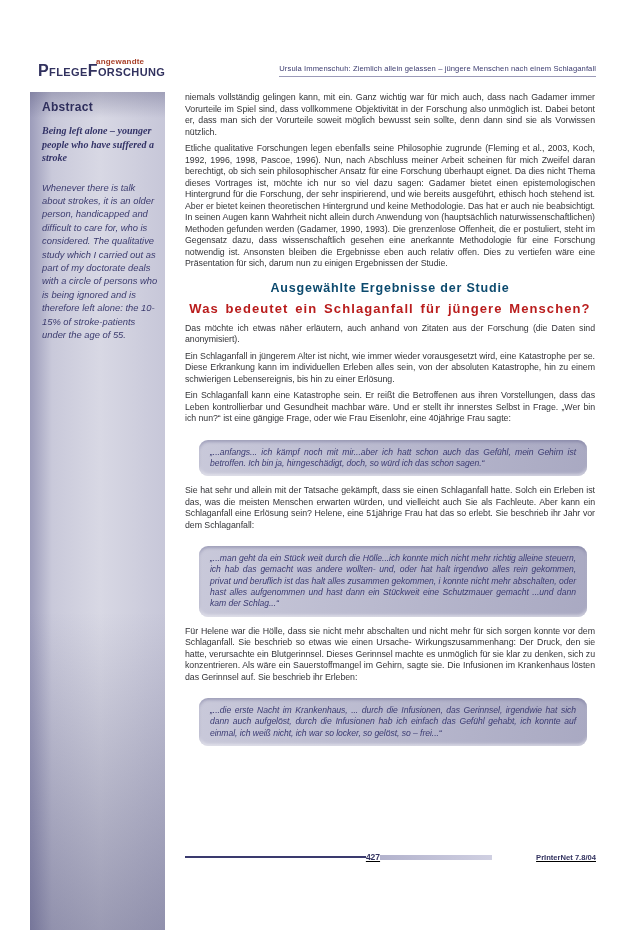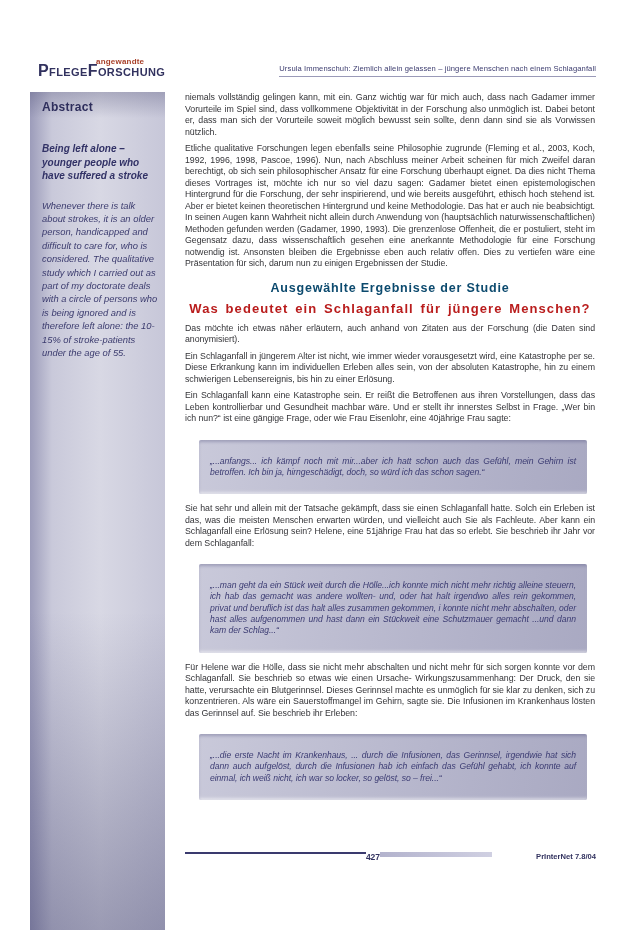--- a/index.html
+++ b/index.html
@@ -34,22 +34,22 @@
     background:
       linear-gradient(180deg, rgba(70,70,110,.30) 0px, rgba(255,255,255,0) 26px,
                       rgba(255,255,255,0) 62%, rgba(55,55,100,.38) 100%),
       linear-gradient(90deg, #9c9cba 0px, #c9c9da 22px, #d8d8e4 70px, #c3c3d6 150px);
     box-sizing:border-box;padding:8px 6px 0 12px;
   }
   .abstract-heading{
     font-size:12px;font-weight:bold;color:#2e2e5c;letter-spacing:.3px;
   }
   .abstract-title{
-    margin-top:28px;font-size:10px;font-weight:bold;font-style:italic;
-    color:#323266;line-height:13.5px;
+    margin-top:10px;font-size:10px;font-weight:bold;font-style:italic;
+    color:#323266;line-height:13.5px;font-family:Liberation Serif, serif;
   }
   .abstract-body{
     margin-top:16px;font-size:9.4px;font-style:italic;color:#3b3b6e;
     line-height:13.4px;
   }
 
   
   .main{
     position:absolute;left:185px;top:92px;width:410px;
     font-size:8.8px;line-height:11.5px;color:#343438;
@@ -58,30 +58,30 @@
   .main p{margin:0 0 5px 0;}
   .h-center{
     text-align:center;font-weight:bold;color:#0c4a6e;
     font-size:12.5px;letter-spacing:.8px;margin:13px 0 8px 0;
   }
   .h-section{
     text-align:center;font-weight:bold;color:#b91c1c;
     font-size:13px;letter-spacing:1.1px;word-spacing:2px;margin:9px 0 8px 0;
   }
   .quote{
-    margin:15px 8px 9px 14px;padding:16px 11px;border-radius:2px;
+    margin:15px 8px 9px 14px;padding:7px 11px;border-radius:9px;
     background:linear-gradient(100deg,#c9c9da 0%,#b2b2c9 70%,#a9a9c2 100%);
     box-shadow:inset 0 2px 3px rgba(80,80,125,.35), inset 0 -2px 3px rgba(255,255,255,.5);
     font-style:italic;color:#3b3b72;font-size:8.6px;line-height:11.3px;
   }
 
   
   .footer{
     position:absolute;left:185px;right:28px;top:852px;height:10px;
-    display:flex;gap:0;background:#fff;
+    display:flex;align-items:center;gap:0;background:#fff;text-decoration:underline;
   }
   .footer-rule{flex:1;height:2px;background:#3a3a6e;}
   .footer-page{font-size:8.5px;font-weight:bold;color:#32325f;}
   .footer-bar{width:112px;height:5px;background:linear-gradient(90deg,#b3b3cd,#d0d0e2);}
   .footer-issue{font-size:7.6px;font-weight:bold;color:#32325f;white-space:nowrap;padding-left:44px;}
 </style>
 </head>
 <body>
 
 <div class="page">

